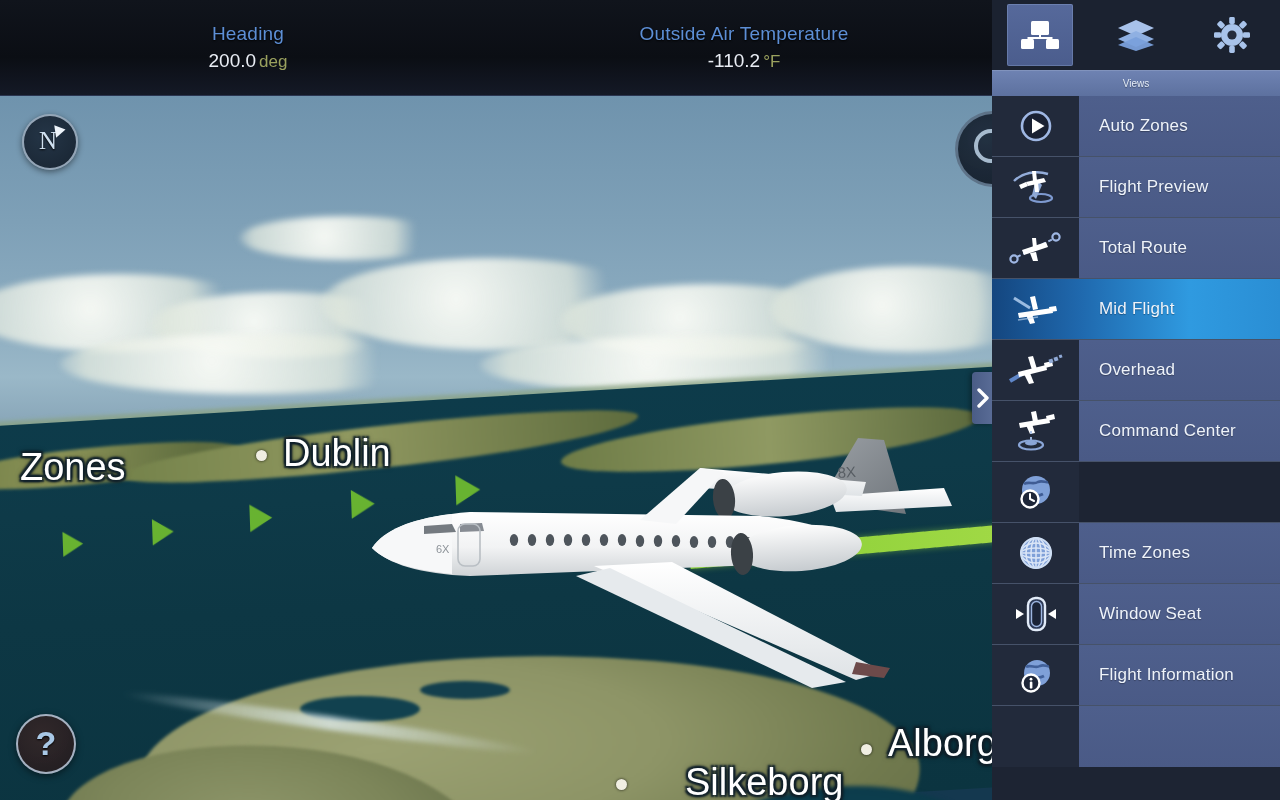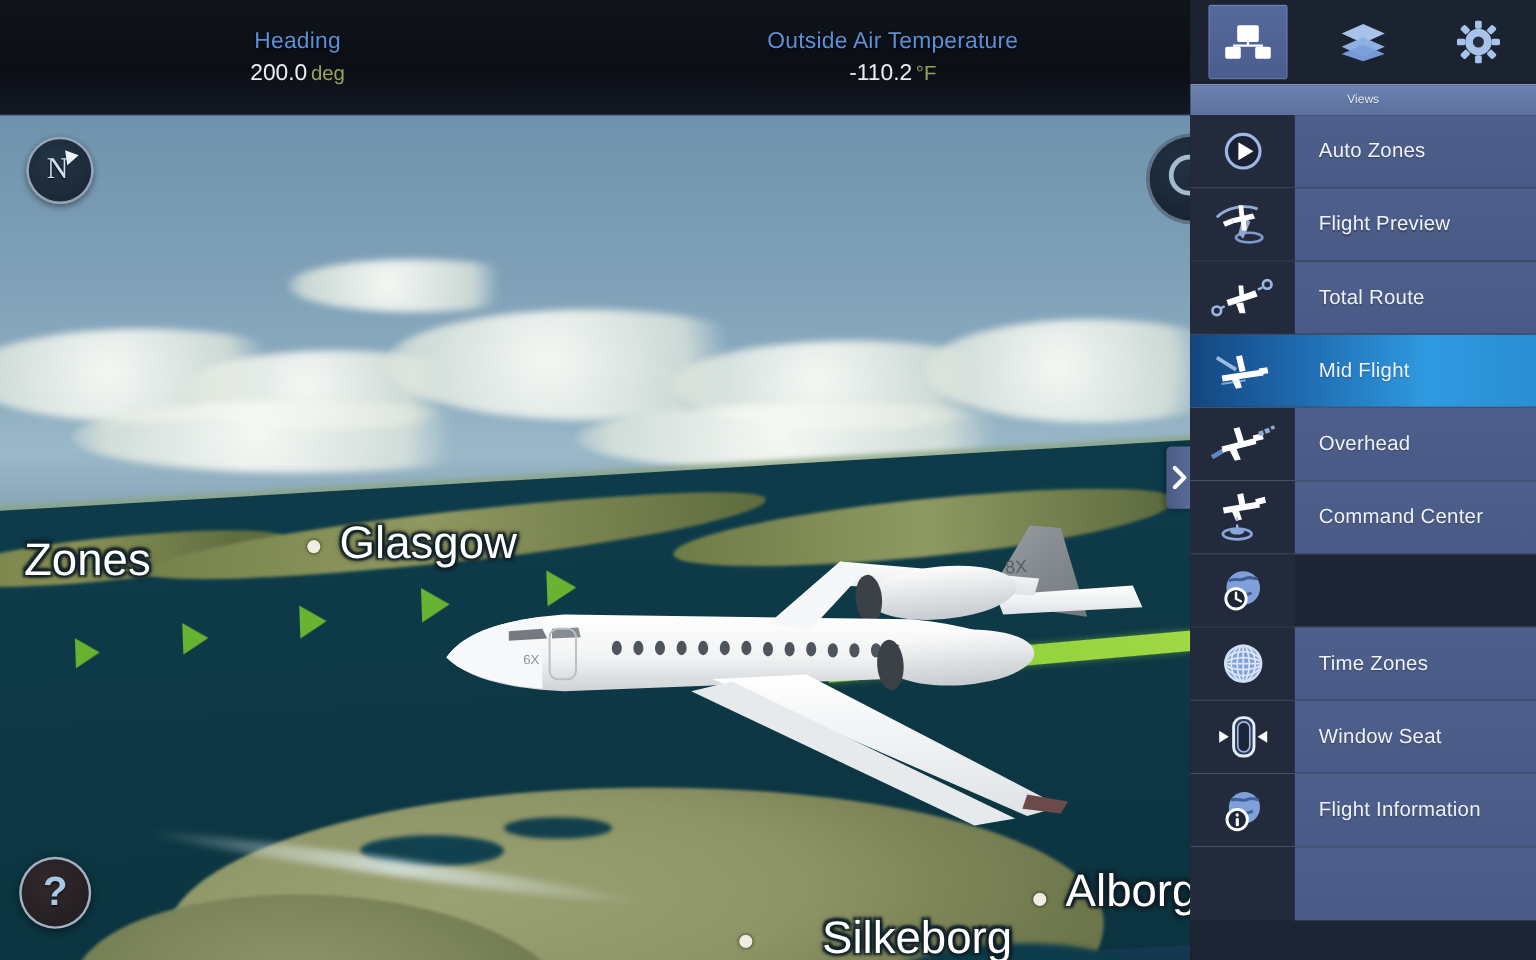--- a/index.html
+++ b/index.html
@@ -365,21 +365,21 @@
 
         <path d="M640,424 L700,372 L724,376 L676,428 Z" fill="#f6f7f8"></path>
       </svg>
     </div>
 
     <div class="city">
       <div class="nm" style="left:20px; top:352px;">Zones</div>
     </div>
     <div class="city">
       <div class="dot" style="left:256px; top:354px;"></div>
-      <div class="nm" style="left:283px; top:338px;">Glasgow</div>
+      <div class="nm" style="left:283px; top:338px;">Dublin</div>
     </div>
     <div class="city">
       <div class="dot" style="left:616px; top:683px;"></div>
       <div class="nm" style="left:640px; top:667px;padding-left:45px;">Silkeborg</div>
     </div>
     <div class="city">
       <div class="dot" style="left:861px; top:648px;"></div>
       <div class="nm" style="left:888px; top:628px;">Alborg</div>
     </div>
 

